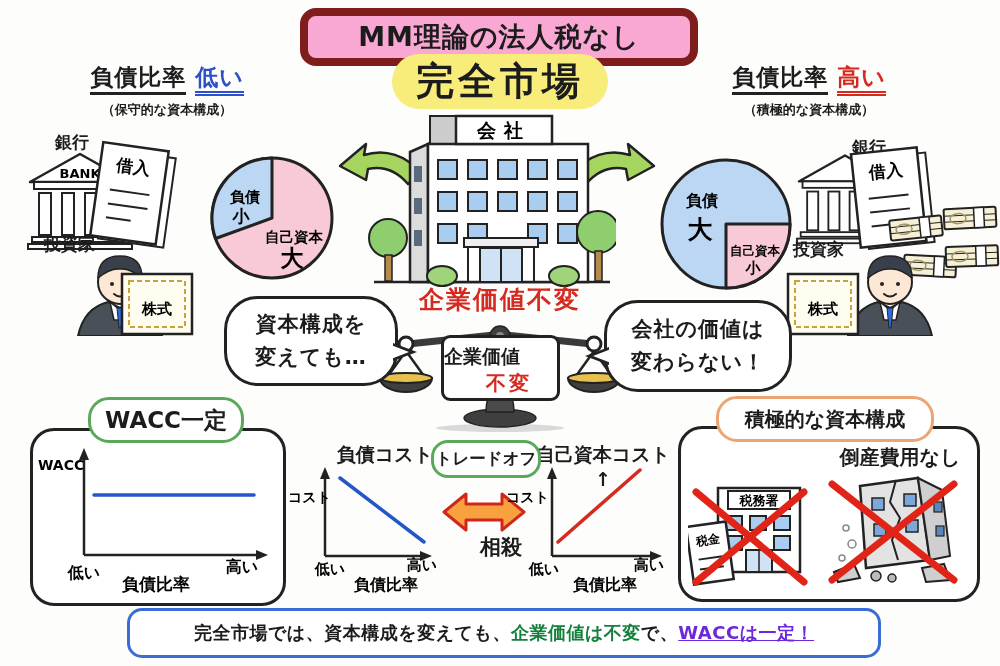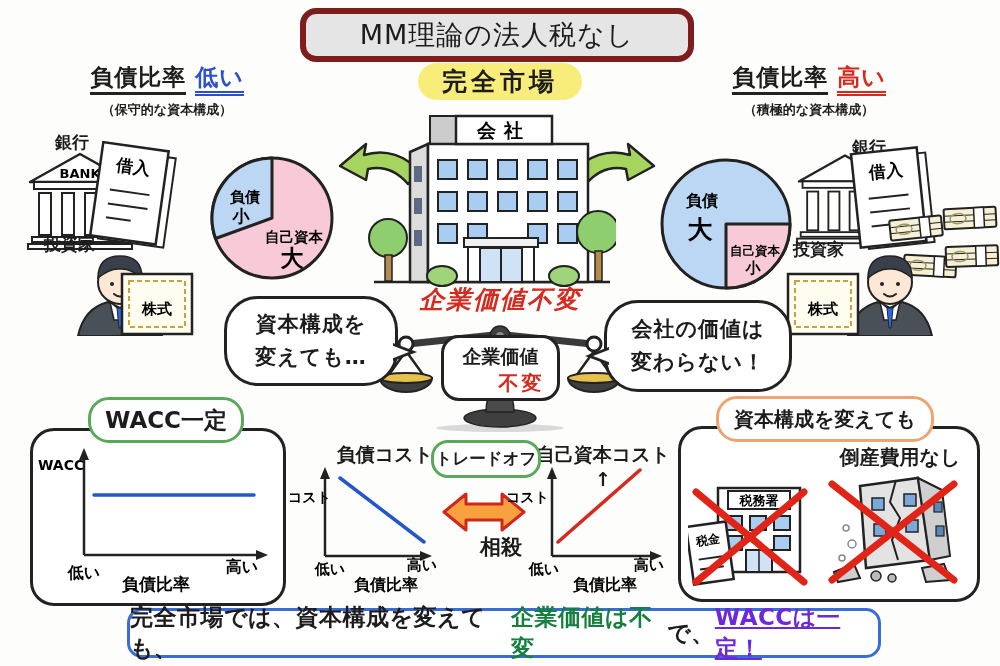--- a/index.html
+++ b/index.html
@@ -5,56 +5,56 @@
   html,body{margin:0;padding:0;background:#ffffff;}
   .canvas{
     position:relative;width:1000px;height:666px;background:#fdfdfb;
     font-family:"DejaVu Sans",sans-serif;overflow:hidden;color:#1c1c1c;
   }
   .abs{position:absolute;}
   .ctr{display:flex;align-items:center;justify-content:center;}
   .col{flex-direction:column;}
 
   
-  .title-box{left:300px;top:8px;width:382px;height:42px;border:6px solid #7f1d1d;
-    border-radius:16px;font-size:27px;font-weight:normal;letter-spacing:1px;background:#e5e5e5;}
+  .title-box{left:300px;top:8px;width:382px;height:42px;border:8px solid #7f1d1d;
+    border-radius:16px;font-size:27px;font-weight:bold;letter-spacing:1px;background:#f9a8d4;}
   .subtitle-wrap{left:386px;top:56px;width:228px;height:50px;}
   .subtitle-hl{background:#f8ec7a;border-radius:34px;padding:2px 24px;
-    font-size:25px;font-weight:bold;letter-spacing:4px;text-align:right;}
+    font-size:38px;font-weight:bold;letter-spacing:4px;text-align:right;}
 
   
   .heading{width:230px;text-align:center;font-size:23px;font-weight:bold;letter-spacing:1px;}
   .heading-left{left:52px;top:62px;}
   .heading-right{left:694px;top:62px;}
   .u-black{border-bottom:3px solid #222;padding-bottom:2px;}
   .u-blue{color:#2b50c8;border-bottom:5px double #2b50c8;padding-bottom:1px;}
   .u-red{color:#d42a20;border-bottom:5px double #d42a20;padding-bottom:1px;}
   .subnote{font-size:13px;font-weight:bold;margin-top:8px;letter-spacing:0;}
 
   .small-label{font-size:17px;font-weight:bold;}
   .lbl-bank-left{left:55px;top:131px;}
   .lbl-investor-left{left:44px;top:233px;}
   .lbl-bank-right{left:852px;top:136px;}
   .lbl-investor-right{left:793px;top:238px;}
 
   
   .headline-red{left:388px;top:283px;width:224px;text-align:center;font-size:25px;
-    font-weight:bold;color:#d42a20;letter-spacing:2px;z-index:6;font-style:italic;}
+    font-weight:bold;color:#d42a20;letter-spacing:2px;z-index:6;}
   .bubble{border:3.5px solid #222;border-radius:34px;background:#fff;z-index:5;
     font-size:21px;font-weight:bold;line-height:1.55;text-align:center;letter-spacing:1px;}
   .bubble-left{left:224px;top:296px;width:168px;height:84px;}
   .bubble-right{left:604px;top:300px;width:182px;height:86px;}
   .tail{position:absolute;width:0;height:0;border-style:solid;}
   .bubble-left .tail-out{right:-22px;top:44px;border-width:9px 0 9px 24px;border-color:transparent transparent transparent #222;}
   .bubble-left .tail-in{right:-14px;top:46px;border-width:7px 0 7px 18px;border-color:transparent transparent transparent #fff;}
   .bubble-right .tail-out{left:-22px;top:44px;border-width:9px 24px 9px 0;border-color:transparent #222 transparent transparent;}
   .bubble-right .tail-in{left:-14px;top:46px;border-width:7px 18px 7px 0;border-color:transparent #fff transparent transparent;}
 
   .scale-sign{left:441px;top:335px;width:113px;height:60px;background:#fff;border:3px solid #222;
-    border-radius:18px;z-index:5;text-align:center;font-weight:bold;font-family:Liberation Mono, monospace;}
+    border-radius:9px;z-index:5;font-weight:bold;font-family:Liberation Mono, monospace;}
   .scale-sign .l1{font-size:19px;margin-top:6px;}
   .scale-sign .l2{font-size:20px;color:#d42a20;letter-spacing:3px;margin-left:42px;}
 
   
   .panel{border:3.5px solid #222;border-radius:24px;background:#fff;}
   .wacc-panel{left:30px;top:428px;width:250px;height:172px;}
   .premise-panel{left:678px;top:426px;width:296px;height:170px;}
   .badge{background:#fff;font-weight:bold;z-index:4;}
   .wacc-badge{left:88px;top:397px;width:150px;height:40px;border:3.5px solid #5aa85a;border-radius:21px;font-size:23px;}
   .tradeoff-badge{left:431px;top:440px;width:104px;height:32px;border:3px solid #5aa85a;border-radius:17px;font-size:16.5px;}
@@ -64,21 +64,21 @@
   .ct-left{left:324px;top:442px;width:138px;}
   .ct-right{left:530px;top:442px;width:146px;}
   .offset-label{left:446px;top:533px;width:76px;text-align:right;font-size:21px;font-weight:bold;}
 
   .premise-item{font-size:20px;font-weight:bold;text-align:center;}
   .pi-left{left:694px;top:446px;width:134px;}
   .pi-right{left:832px;top:444px;width:136px;}
 
   
   .footer{left:127px;top:608px;width:748px;height:44px;border:3.5px solid #3a6cd8;border-radius:15px;
-    background:#fff;font-size:23px;font-weight:bold;letter-spacing:0.5px;}
+    background:#fff;font-size:18px;font-weight:bold;letter-spacing:0.5px;}
   .footer .blue{color:#15803d;}
   .footer .red{color:#6d28d9;text-decoration:underline;}
 
   svg text{font-family:"DejaVu Sans",sans-serif;}
 </style>
 </head>
 <body>
 
 <div class="canvas">
 
@@ -350,21 +350,21 @@
     <line x1="50" y1="96" x2="152" y2="96" stroke="#222" stroke-width="2.5"></line>
     <polygon points="160,96 148,91 148,101" fill="#222"></polygon>
     <text x="4" y="42" font-size="14" font-weight="bold">コスト</text>
     <line x1="56" y1="82" x2="138" y2="10" stroke="#d42a20" stroke-width="3.5" stroke-linecap="round"></line>
     <text x="42" y="114" text-anchor="middle" font-size="15" font-weight="bold">低い</text>
     <text x="103" y="130" text-anchor="middle" font-size="16" font-weight="bold">負債比率</text>
     <text x="147" y="110" text-anchor="middle" font-size="15" font-weight="bold">高い</text>
   </svg>
 
   <div class="abs panel premise-panel"></div>
-  <div class="abs ctr badge premise-badge">資本構成を変えても</div>
+  <div class="abs ctr badge premise-badge">積極的な資本構成</div>
   <div class="abs premise-item pi-right">倒産費用なし</div>
 
   <svg class="abs" style="left:688px;top:474px;" width="124" height="116" viewBox="0 0 124 116">
     <rect x="30" y="14" width="82" height="84" fill="#fff" stroke="#222" stroke-width="2.5"></rect>
     <rect x="40" y="17" width="62" height="18" fill="#fff" stroke="#222" stroke-width="2"></rect>
     <text x="71" y="31" text-anchor="middle" font-size="13" font-weight="bold">税務署</text>
     <g fill="#a9cdf0" stroke="#222" stroke-width="2">
       <rect x="38" y="42" width="16" height="14"></rect>
         <rect x="62" y="42" width="16" height="14"></rect>
         <rect x="86" y="42" width="16" height="14"></rect>

